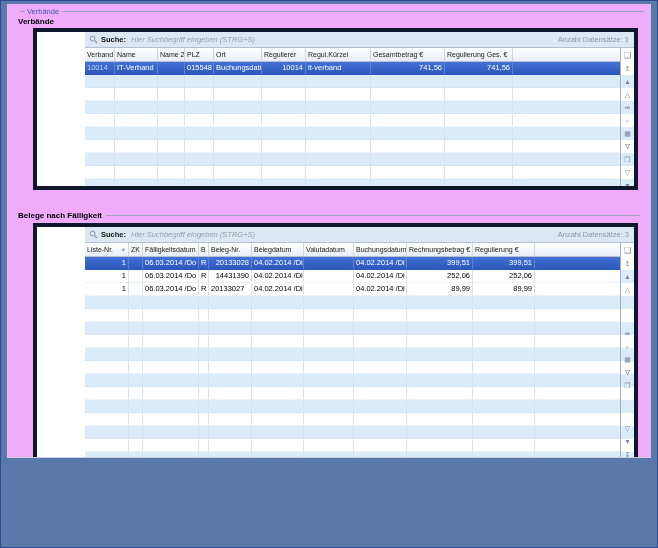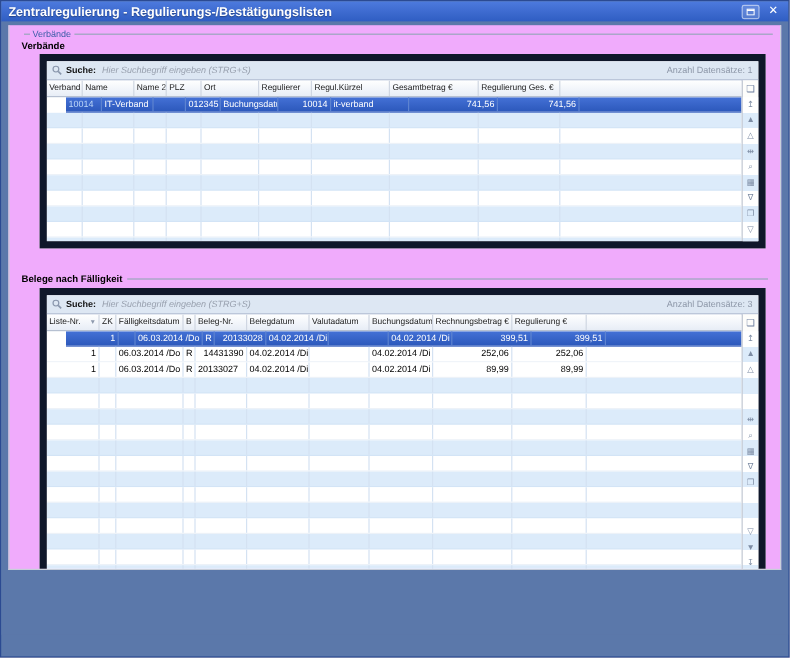--- a/index.html
+++ b/index.html
@@ -27,72 +27,58 @@
   
   .groupframe{display:flex;align-items:center;margin:2px 6px 0 12px;height:10px;}
   .gf-pre{width:5px;height:1px;background:#9aa6bb;}
   .gf-label{color:#3b5da8;font-size:7.5px;padding:0 3px 0 2px;white-space:nowrap;}
   .gf-post{flex:1;height:1px;background:#9aa6bb;}
   .caption{font-weight:bold;font-size:8px;color:#000;margin:1px 10px 2px 10px;display:flex;align-items:center;white-space:nowrap;}
   .capline{flex:1;height:1px;background:#9aa6bb;margin-left:4px;}
   .cap2{margin-top:21px;}
 
   
-  .gridbox{margin-left:25px;width:605px;border:6px solid #0f172a;background:#fff;box-sizing:border-box;overflow:hidden;}
+  .gridbox{margin-left:25px;width:605px;border:4px solid #0f172a;background:#fff;box-sizing:border-box;overflow:hidden;padding-left:48px;}
   #gb1{height:162px;}
   #gb2{height:242px;margin-top:3px;}
 
   .searchbar{height:16px;background:#dde7f3;border-bottom:1px solid #b3bfd4;display:flex;align-items:center;gap:3px;padding:0 5px 0 4px;box-sizing:border-box;}
   .slabel{font-weight:bold;font-size:7.5px;color:#111;}
   .sinput{flex:1;min-width:0;background:transparent;border:0;outline:0;font-style:italic;font-size:7.5px;color:#667;}
   .sinput::placeholder{color:#98a0ae;font-style:italic;}
   .scount{font-size:7.5px;color:#8d97a8;white-space:nowrap;}
 
   .gridwrap{display:flex;height:calc(100% - 16px);}
   .grid{flex:1;display:flex;flex-direction:column;overflow:hidden;border-right:1px solid #a6afc0;min-width:0;}
   .ghead{display:flex;height:14px;flex:none;background:linear-gradient(#ffffff,#e7edf6);border-bottom:1px solid #b6c0d1;box-sizing:border-box;}
   .hcell{display:flex;align-items:center;font-size:7px;color:#1a1a1a;padding:0 2px;border-right:1px solid #cfd6e2;box-sizing:border-box;white-space:nowrap;overflow:hidden;flex:none;}
   .hcell.filler{flex:1;border-right:0;}
   .sort{color:#8d99ad;font-size:5.5px;margin-left:auto;padding-left:2px;}
   .gbody{flex:1;overflow:hidden;}
   .grow{display:flex;height:13px;box-sizing:border-box;border-bottom:1px solid #edf2f8;background:#fff;cursor:default;}
   .grow.shade{background:#dcebfa;border-bottom-color:#d3e4f6;}
-  .grow.sel{background:linear-gradient(#4471d6,#2c58bb);border-bottom-color:#2c58bb;color:#fff;margin-left:16px;}
+  .grow.sel{background:linear-gradient(#4471d6,#2c58bb);border-bottom-color:#2c58bb;color:#fff;}
   .cell{font-size:7.5px;line-height:12px;padding:0 2px;border-right:1px solid #d4e2f2;box-sizing:border-box;white-space:nowrap;overflow:hidden;flex:none;}
   .grow.sel .cell{border-right-color:#5d83d0;}
   .cell.filler{flex:1;border-right:0;}
   .fcell{color:#bcd6f8;}
 
   
   .strip{width:13px;flex:none;display:flex;flex-direction:column;background:#fdfdfb;}
   .schooser{height:14px;flex:none;display:flex;align-items:center;justify-content:center;}
   .sbody{flex:1;background:repeating-linear-gradient(#ffffff 0 13px,#dcebfa 13px 26px);display:flex;flex-direction:column;align-items:center;}
   .sicon{width:13px;height:13px;flex:none;font-size:7px;line-height:13px;text-align:center;color:#7d8ca4;cursor:pointer;}
   .sicon.chooser{font-size:8px;color:#6f80a0;}
   .sspace{flex:1;}
 </style>
 </head>
 <body>
 
 <div class="window">
 
-  <div class="titlebar">
-    <span class="title">Zentralregulierung - Regulierungs-/Bestätigungslisten</span>
-    <span class="winbtns">
-      <span class="winbtn restore">
-          <svg width="7" height="6" viewBox="0 0 7 6">
-            <rect x="0.5" y="0.5" width="6" height="5" fill="none" stroke="#ffffff" stroke-width="1"></rect>
-            <line x1="0.5" y1="1.6" x2="6.5" y2="1.6" stroke="#ffffff" stroke-width="1.2"></line>
-          </svg>
-        </span>
-      <span class="winbtn close">
-          <span>✕</span>
-        </span>
-    </span>
-  </div>
 
 
   <div class="workarea">
 
     <div class="panel">
 
       <div class="groupframe">
         <span class="gf-pre"></span>
         <span class="gf-label">Verbände</span>
         <span class="gf-post"></span>
@@ -142,21 +128,21 @@
                 <div class="hcell" style="width: 68px;">
                   <span>Regulierung Ges. €</span>
                 </div>
                 <div class="hcell filler"></div>
               </div>
             <div class="gbody">
                 <div class="grow sel">
                   <div class="cell fcell" style="width: 30px;">10014</div>
                   <div class="cell" style="width: 43px;">IT-Verband</div>
                   <div class="cell" style="width: 27px;"></div>
-                  <div class="cell" style="width: 29px;">012345</div>
+                  <div class="cell" style="width: 29px;">015548</div>
                   <div class="cell" style="width: 48px;">Buchungsdatum</div>
                   <div class="cell" style="width: 44px; text-align: right;">10014</div>
                   <div class="cell" style="width: 65px;">it-verband</div>
                   <div class="cell" style="width: 74px; text-align: right;">741,56</div>
                   <div class="cell" style="width: 68px; text-align: right;">741,56</div>
                   <div class="cell filler"></div>
                 </div>
                 <div class="grow shade">
                   <div class="cell" style="width: 30px;"></div>
                   <div class="cell" style="width: 43px;"></div>

